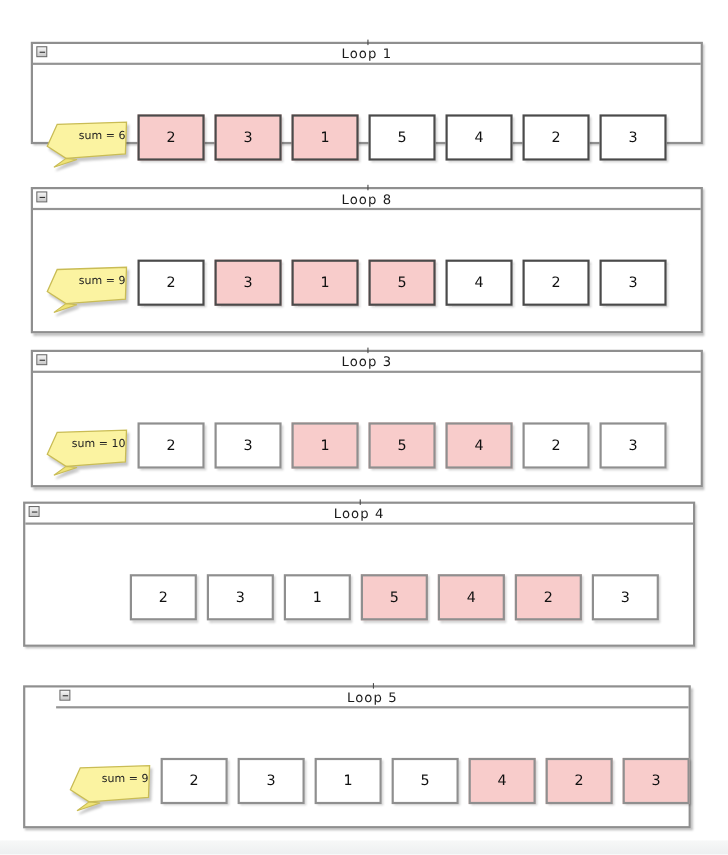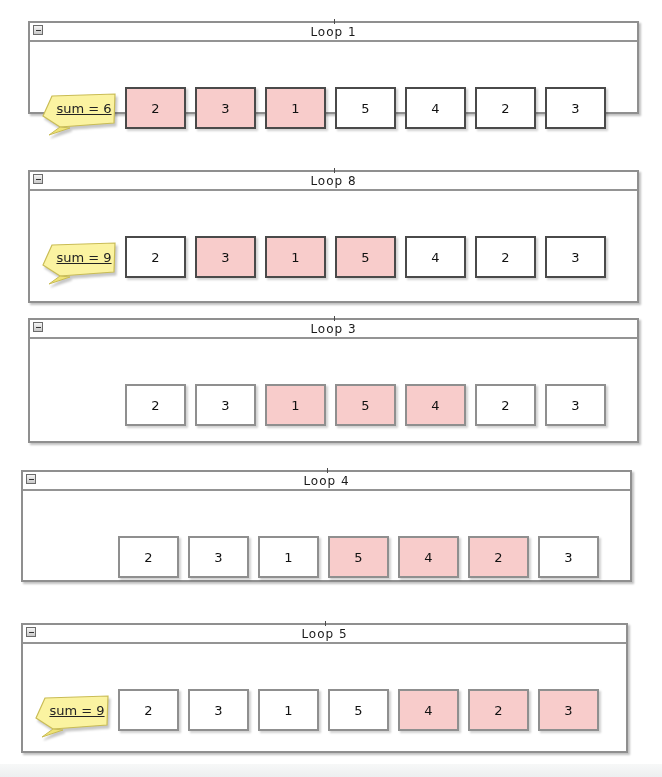--- a/index.html
+++ b/index.html
@@ -50,35 +50,35 @@
     display:flex;align-items:center;justify-content:center;
     font-size:13px;color:#111;
   }
   .panel.dark-cells .cell{border-color:#4a4a4a;}
   .cell.hl{background:#F8CCCB;}
 
   .note{position:absolute;left:10px;top:50px;width:78px;height:48px;}
   .note svg{filter:drop-shadow(2px 3px 1px rgba(0,0,0,0.22));}
   .note .note-text{
     position:absolute;left:14px;right:4px;top:9px;
-    text-align:center;font-size:13px;color:#222;white-space:nowrap;text-decoration:underline;
+    text-align:right;font-size:10px;color:#222;white-space:nowrap;
   }
   .note.blue .note-text{left:20px;top:10px;}
 
   #bottom-edge{
     position:absolute;left:0;right:0;bottom:0;height:13px;
     background:linear-gradient(180deg,#f7f8f8,#edeff0);
   }
 </style>
 </head>
 <body>
 
 <div id="stage">
 
-  <div class="panel dark-cells" style="left:28px;top:21px;width:611px;height:93px;">
+  <div class="panel dark-cells" style="left:28px;top:38px;width:611px;height:93px;">
     <div class="panel-header">
       <span class="collapse-btn"></span>
       <span class="panel-title">Loop 1</span>
       <span class="center-tick"></span>
     </div>
     <div class="panel-body">
       <div class="note yellow">
         <svg width="78" height="48" viewBox="0 0 78 48">
           <path d="M12 4 L75 2 L74 31 L20 35 L3 24 Z" fill="#FBF3A1" stroke="#C9BC55" stroke-width="1.2"></path>
           <path d="M20 35 L9 43 L30 36 Z" fill="#EFE376" stroke="#C9BC55" stroke-width="1"></path>
@@ -123,52 +123,59 @@
     </div>
   </div>
 
   <div class="panel" style="left:28px;top:318px;width:611px;height:125px;">
     <div class="panel-header">
       <span class="collapse-btn"></span>
       <span class="panel-title">Loop 3</span>
       <span class="center-tick"></span>
     </div>
     <div class="panel-body">
+      <div class="note yellow">
+        <svg width="78" height="48" viewBox="0 0 78 48">
+          <path d="M12 4 L75 2 L74 31 L20 35 L3 24 Z" fill="#FBF3A1" stroke="#C9BC55" stroke-width="1.2"></path>
+          <path d="M20 35 L9 43 L30 36 Z" fill="#EFE376" stroke="#C9BC55" stroke-width="1"></path>
+        </svg>
+        <span class="note-text">sum = 10</span>
+      </div>
       <div class="cells">
           <div class="cell">2</div>
           <div class="cell">3</div>
           <div class="cell hl">1</div>
           <div class="cell hl">5</div>
           <div class="cell hl">4</div>
           <div class="cell">2</div>
           <div class="cell">3</div>
         </div>
     </div>
   </div>
 
-  <div class="panel" style="left:21px;top:470px;width:611px;height:112px;">
+  <div class="panel" style="left:21px;top:456px;width:611px;height:132px;">
     <div class="panel-header">
       <span class="collapse-btn"></span>
       <span class="panel-title">Loop 4</span>
       <span class="center-tick"></span>
     </div>
     <div class="panel-body">
       <div class="cells">
           <div class="cell">2</div>
           <div class="cell">3</div>
           <div class="cell">1</div>
           <div class="cell hl">5</div>
           <div class="cell hl">4</div>
           <div class="cell hl">2</div>
           <div class="cell">3</div>
         </div>
     </div>
   </div>
 
-  <div class="panel" style="left:21px;top:623px;width:607px;height:130px;">
+  <div class="panel" style="left:21px;top:623px;width:607px;height:130px;padding-left:28px;">
     <div class="panel-header">
       <span class="collapse-btn"></span>
       <span class="panel-title">Loop 5</span>
       <span class="center-tick"></span>
     </div>
     <div class="panel-body">
       <div class="note yellow">
         <svg width="78" height="48" viewBox="0 0 78 48">
           <path d="M12 4 L75 2 L74 31 L20 35 L3 24 Z" fill="#FBF3A1" stroke="#C9BC55" stroke-width="1.2"></path>
           <path d="M20 35 L9 43 L30 36 Z" fill="#EFE376" stroke="#C9BC55" stroke-width="1"></path>

